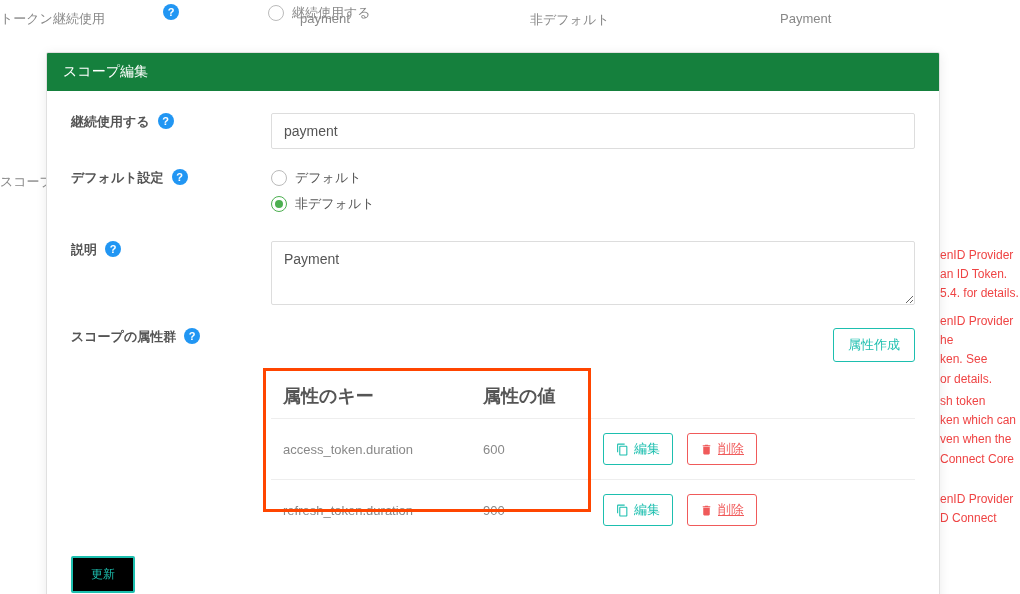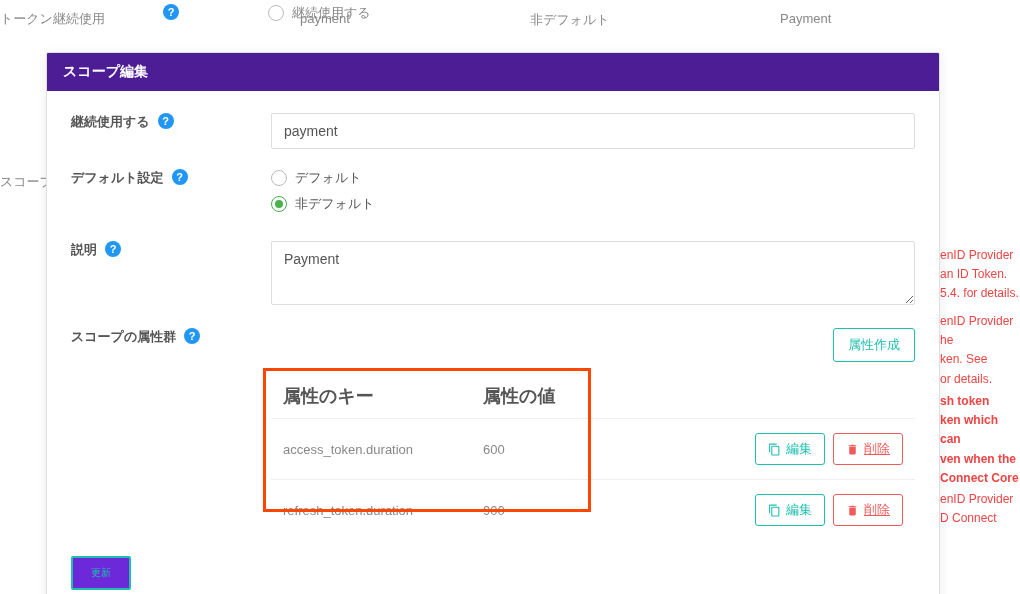--- a/index.html
+++ b/index.html
@@ -56,25 +56,25 @@
       top: 52px;
       left: 46px;
       width: 894px;
       background: #fff;
       border: 1px solid #e0e0e0;
       box-shadow: 0 2px 12px rgba(0,0,0,0.08);
       border-radius: 2px;
       overflow: hidden;
     }
     .modal-header {
-      background: #4c1d95;
+      background: #15803d;
       color: #fff;
       padding: 10px 16px;
       font-size: 14px;
-      font-weight: bold;
+      font-weight: normal;
     }
     .modal-body {
       padding: 22px 24px 16px 24px;
     }
     .form-row {
       display: flex;
       margin-bottom: 20px;
     }
     .form-label-col {
       width: 200px;
@@ -178,21 +178,21 @@
     }
     .attr-table-head {
       display: flex;
       padding: 10px 12px;
       font-weight: bold;
       color: #555;
       font-size: 18px;
     }
     .col-key { width: 200px; }
     .col-val { width: 120px; }
-    .col-actions { flex: 1; display: flex; justify-content: flex-end; gap: 8px; }
+    .col-actions { flex: 1; display: flex; gap: 14px; }
     .attr-row {
       display: flex;
       align-items: center;
       padding: 14px 12px;
       border-top: 1px solid #eee;
       color: #888;
     }
     .btn {
       display: inline-flex;
       align-items: center;
@@ -209,22 +209,22 @@
     }
     .btn-delete {
       border: 1px solid #f05a5a;
       color: #f05a5a;
       text-decoration: underline;
     }
     .btn-update {
       border: 2px solid #1dbfaf;
       color: #1dbfaf;
       padding: 8px 18px;
-      font-size: 10px;
-      background: #6d28d9;
+      font-size: 12px;
+      background: #000000;
       cursor: pointer;
       border-radius: 2px;
     }
     .modal-footer {
       padding: 0 24px 20px 24px;
     }
     .icon-svg { width: 13px; height: 13px; }
   </style>
 </head>
 <body>
@@ -244,21 +244,21 @@
     <div>enID Provider</div>
     <div>an ID Token.</div>
     <div>5.4. for details.</div>
   </div>
   <div class="bg-right-desc" style="top:312px;">
     <div>enID Provider</div>
     <div>he</div>
     <div>ken. See</div>
     <div>or details.</div>
   </div>
-  <div class="bg-right-desc" style="top:392px;font-weight:bold;">
+  <div class="bg-right-desc" style="top:392px;">
     <div>sh token</div>
     <div>ken which can</div>
     <div>ven when the</div>
     <div>Connect Core</div>
   </div>
   <div class="bg-right-desc" style="top:490px;">
     <div>enID Provider</div>
     <div>D Connect</div>
   </div>
 

